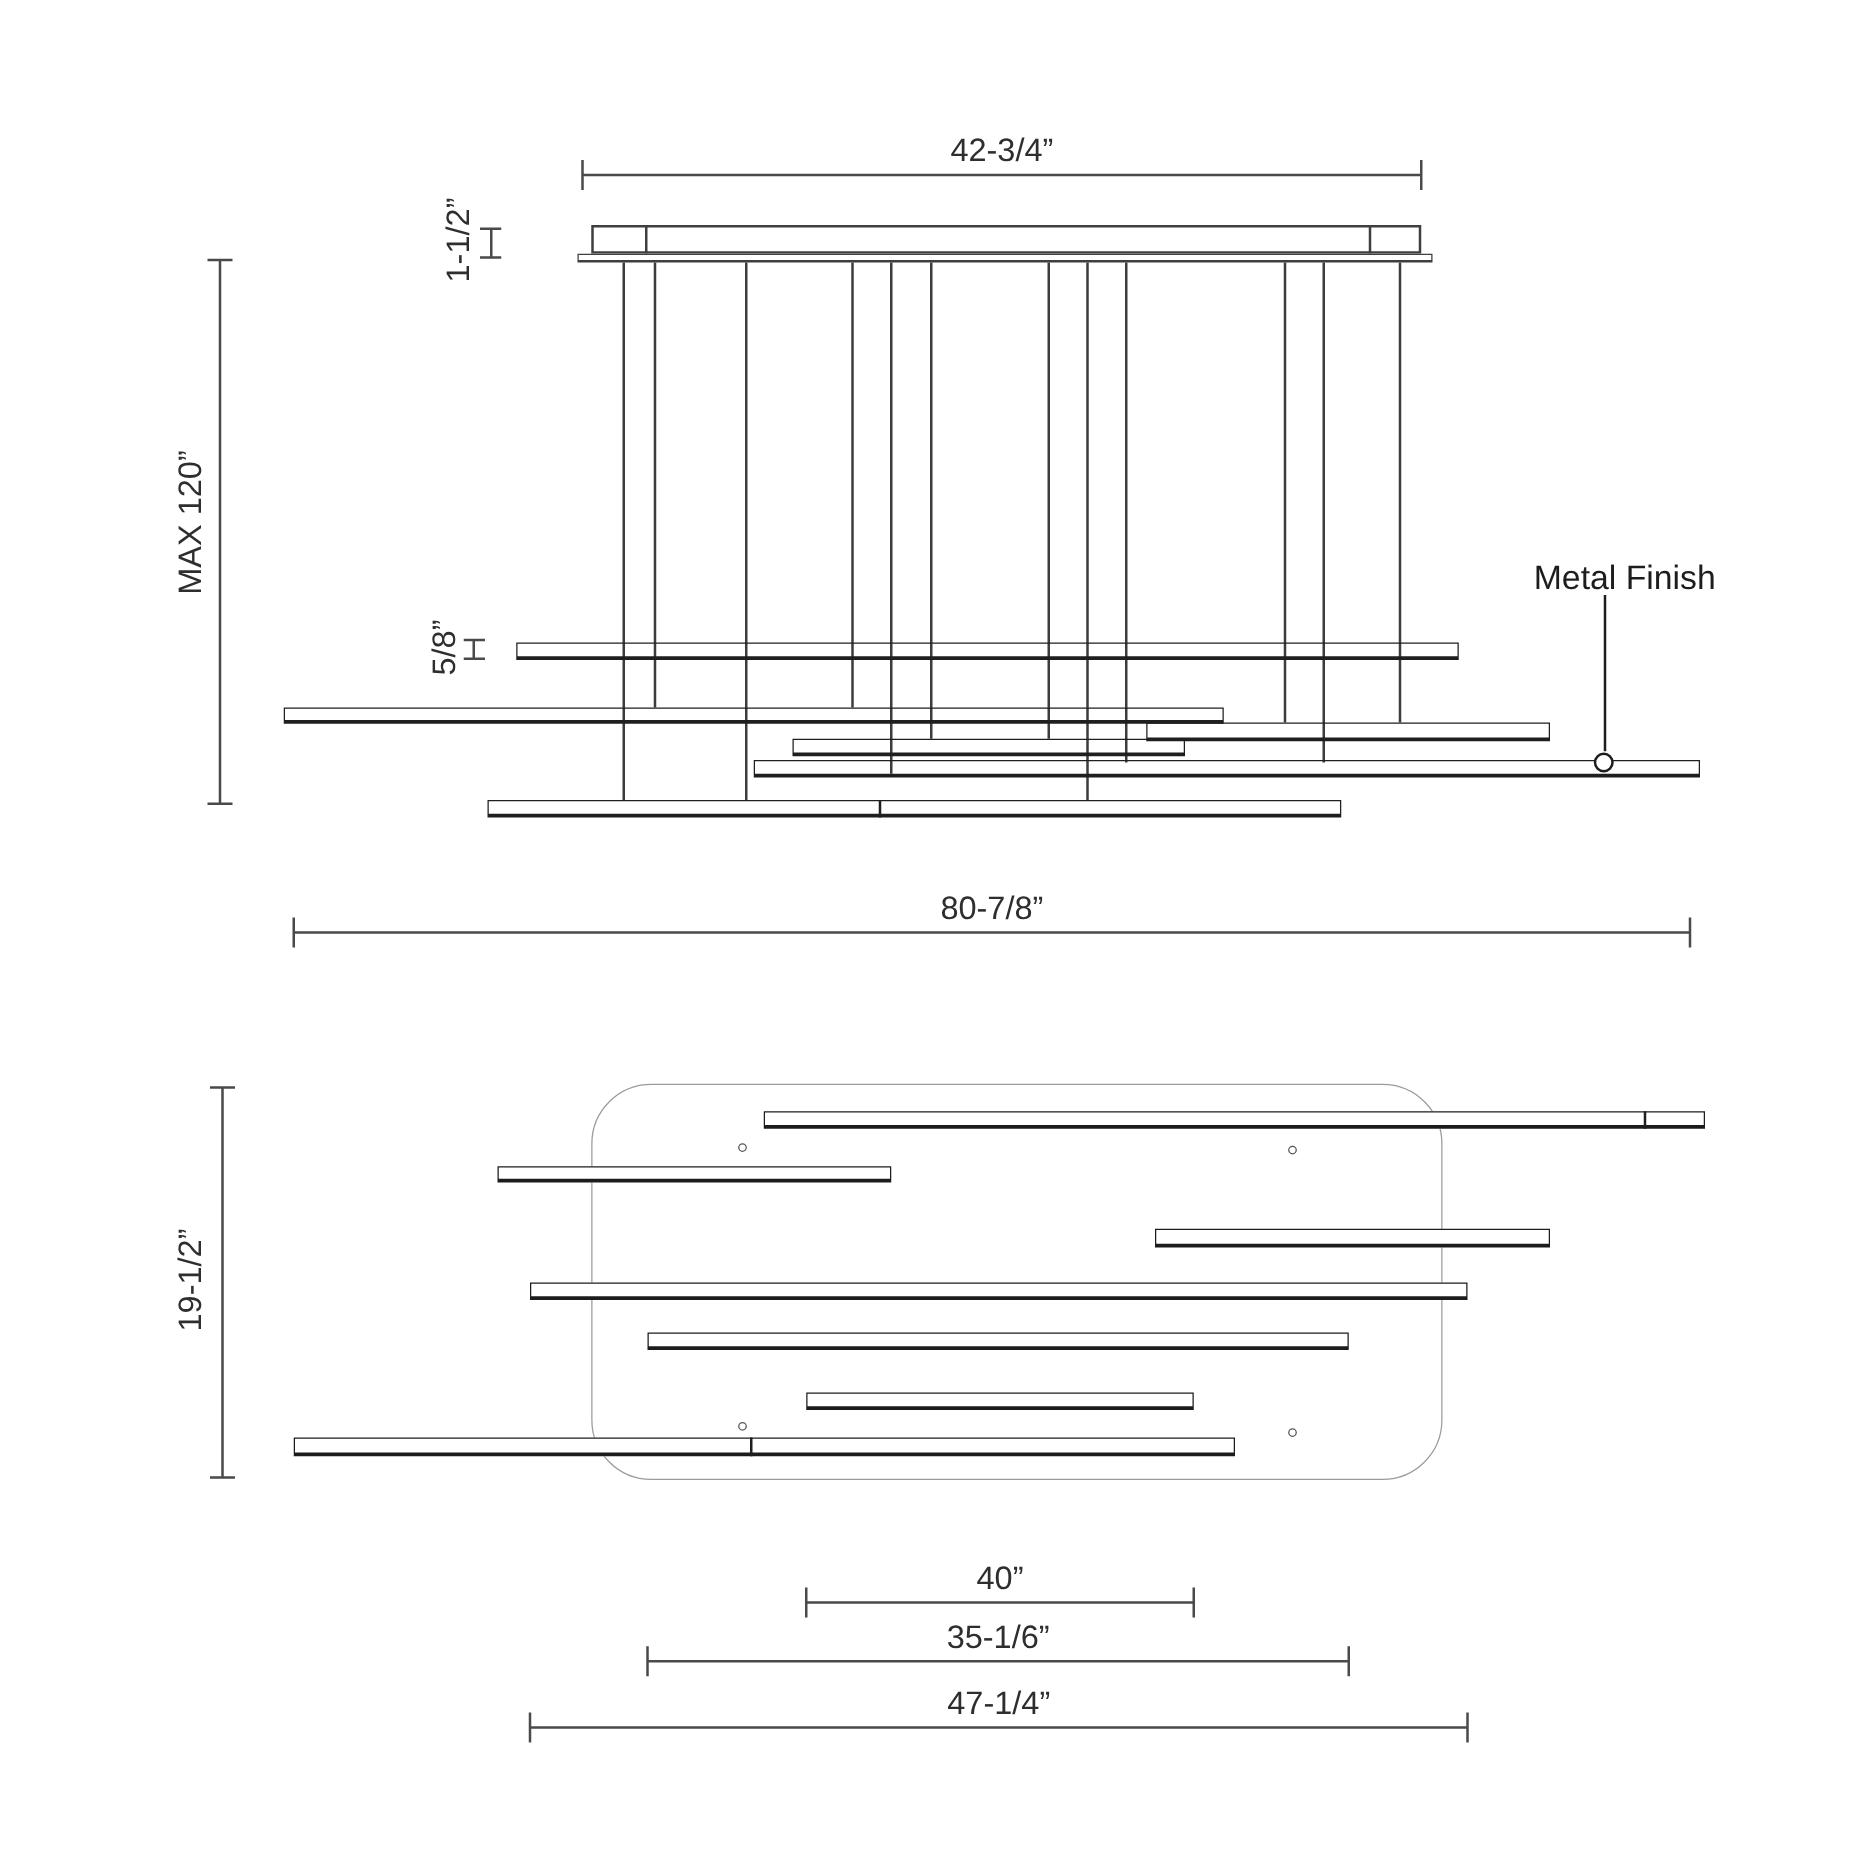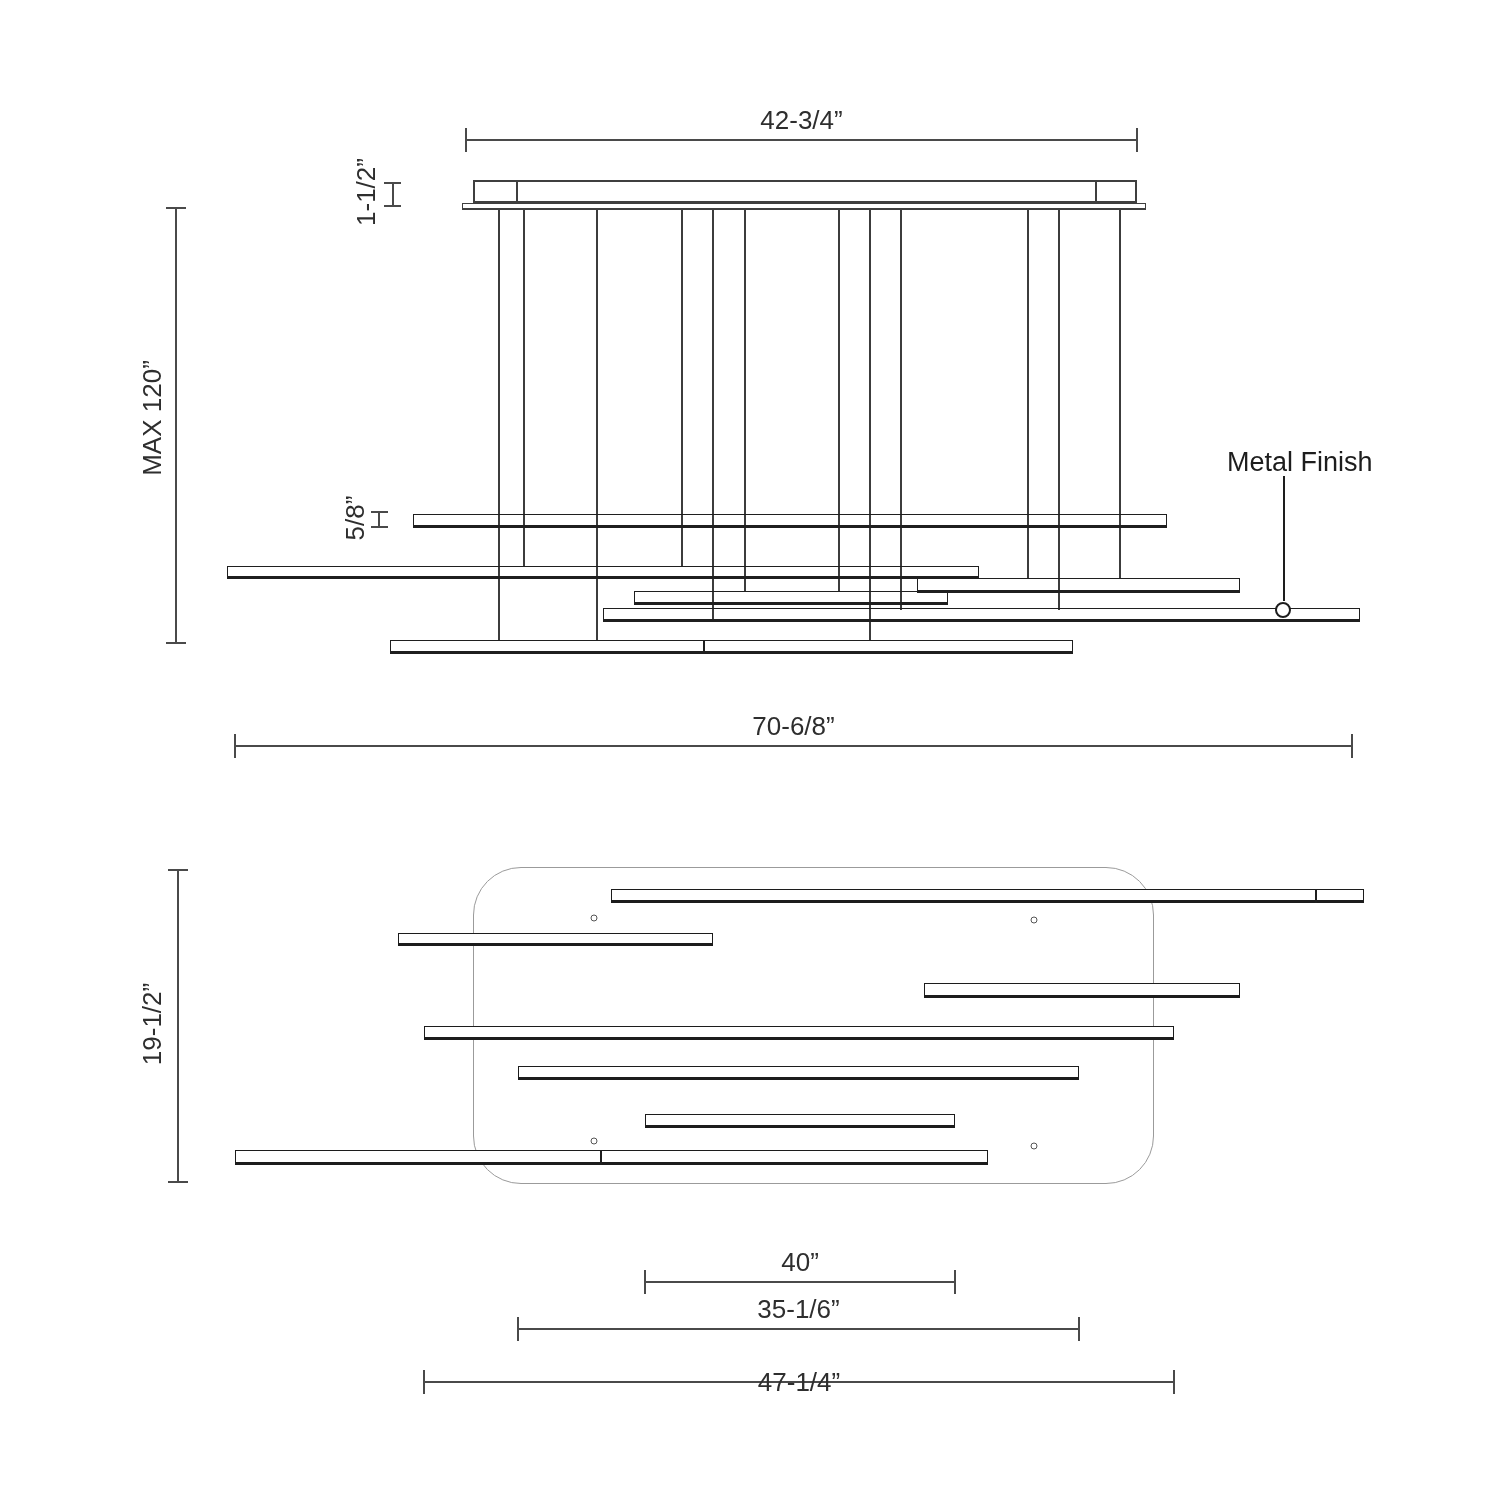--- a/index.html
+++ b/index.html
@@ -82,33 +82,33 @@
       <div class="seam" style="left: 600px; top: 1150px; height: 15px;"></div>
     </div>
   <div id="dimension-layer">
       <div class="hline" style="left: 466px; top: 139px; width: 671px;"></div>
       <div class="tick-v" style="left: 465px; top: 128px;"></div>
       <div class="tick-v" style="left: 1136px; top: 128px;"></div>
       <div class="dim-label" style="left: 801.5px; top: 133px;">42-3/4”</div>
       <div class="hline" style="left: 235px; top: 745px; width: 1117px;"></div>
       <div class="tick-v" style="left: 234px; top: 734px;"></div>
       <div class="tick-v" style="left: 1351px; top: 734px;"></div>
-      <div class="dim-label" style="left: 793.5px; top: 739px;">70-6/8”</div>
+      <div class="dim-label" style="left: 793.5px; top: 739px;">80-7/8”</div>
       <div class="hline" style="left: 645px; top: 1281px; width: 310px;"></div>
       <div class="tick-v" style="left: 644px; top: 1270px;"></div>
       <div class="tick-v" style="left: 954px; top: 1270px;"></div>
       <div class="dim-label" style="left: 800px; top: 1275px;">40”</div>
       <div class="hline" style="left: 518px; top: 1328px; width: 561px;"></div>
       <div class="tick-v" style="left: 517px; top: 1317px;"></div>
       <div class="tick-v" style="left: 1078px; top: 1317px;"></div>
       <div class="dim-label" style="left: 798.5px; top: 1322px;">35-1/6”</div>
       <div class="hline" style="left: 424px; top: 1381px; width: 750px;"></div>
       <div class="tick-v" style="left: 423px; top: 1370px;"></div>
       <div class="tick-v" style="left: 1173px; top: 1370px;"></div>
-      <div class="dim-label" style="left: 799px; top: 1375px; margin-top: 20px;">47-1/4”</div>
+      <div class="dim-label" style="left: 799px; top: 1375px;">47-1/4”</div>
       <div class="vline" style="left: 175px; top: 208px; height: 435px;"></div>
       <div class="tick-h" style="left: 166px; top: 207px;"></div>
       <div class="tick-h" style="left: 166px; top: 642px;"></div>
       <div class="dim-label rot" style="left: 152px; top: 418px;">MAX 120”</div>
       <div class="vline" style="left: 177px; top: 870px; height: 312px;"></div>
       <div class="tick-h" style="left: 168px; top: 869px;"></div>
       <div class="tick-h" style="left: 168px; top: 1181px;"></div>
       <div class="dim-label rot" style="left: 152px; top: 1024px;">19-1/2”</div>
       <div class="hline" style="left: 384px; top: 182px; width: 17px;"></div>
       <div class="hline" style="left: 384px; top: 205px; width: 17px;"></div>

